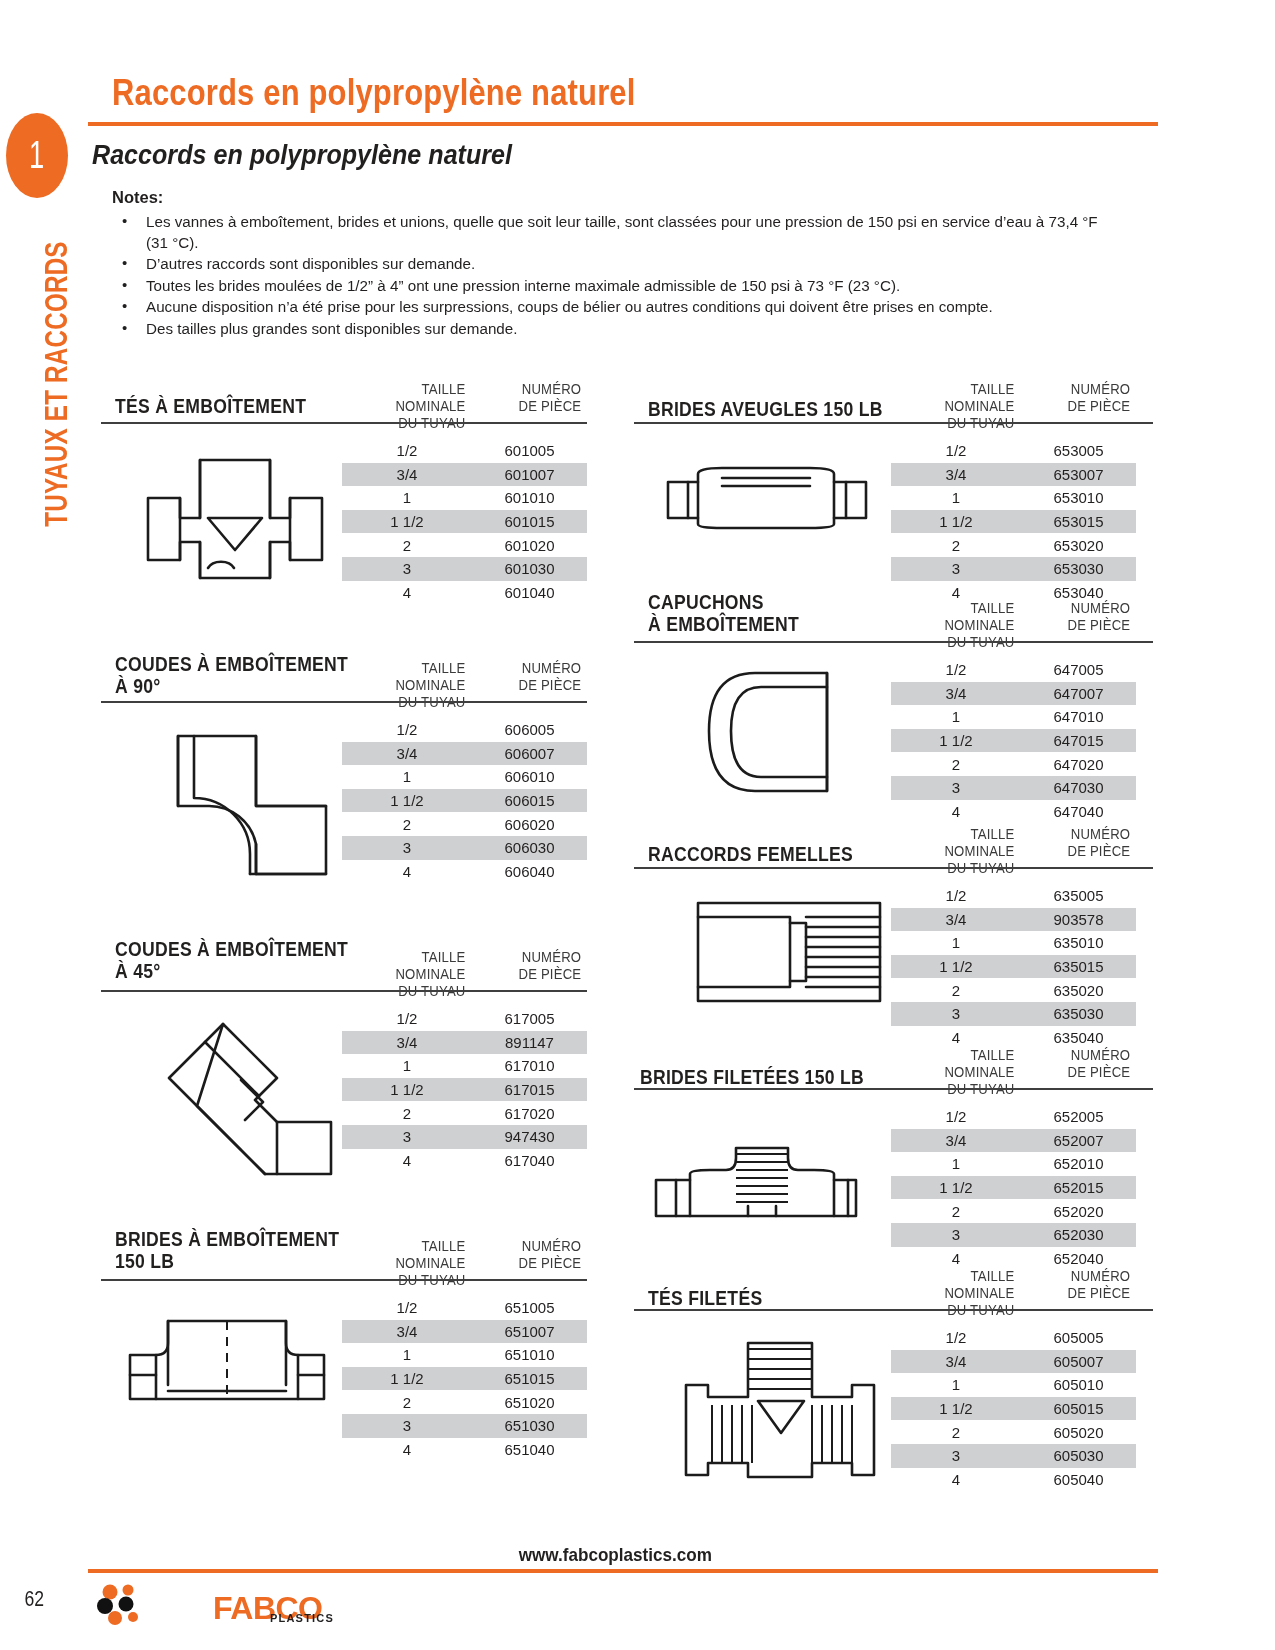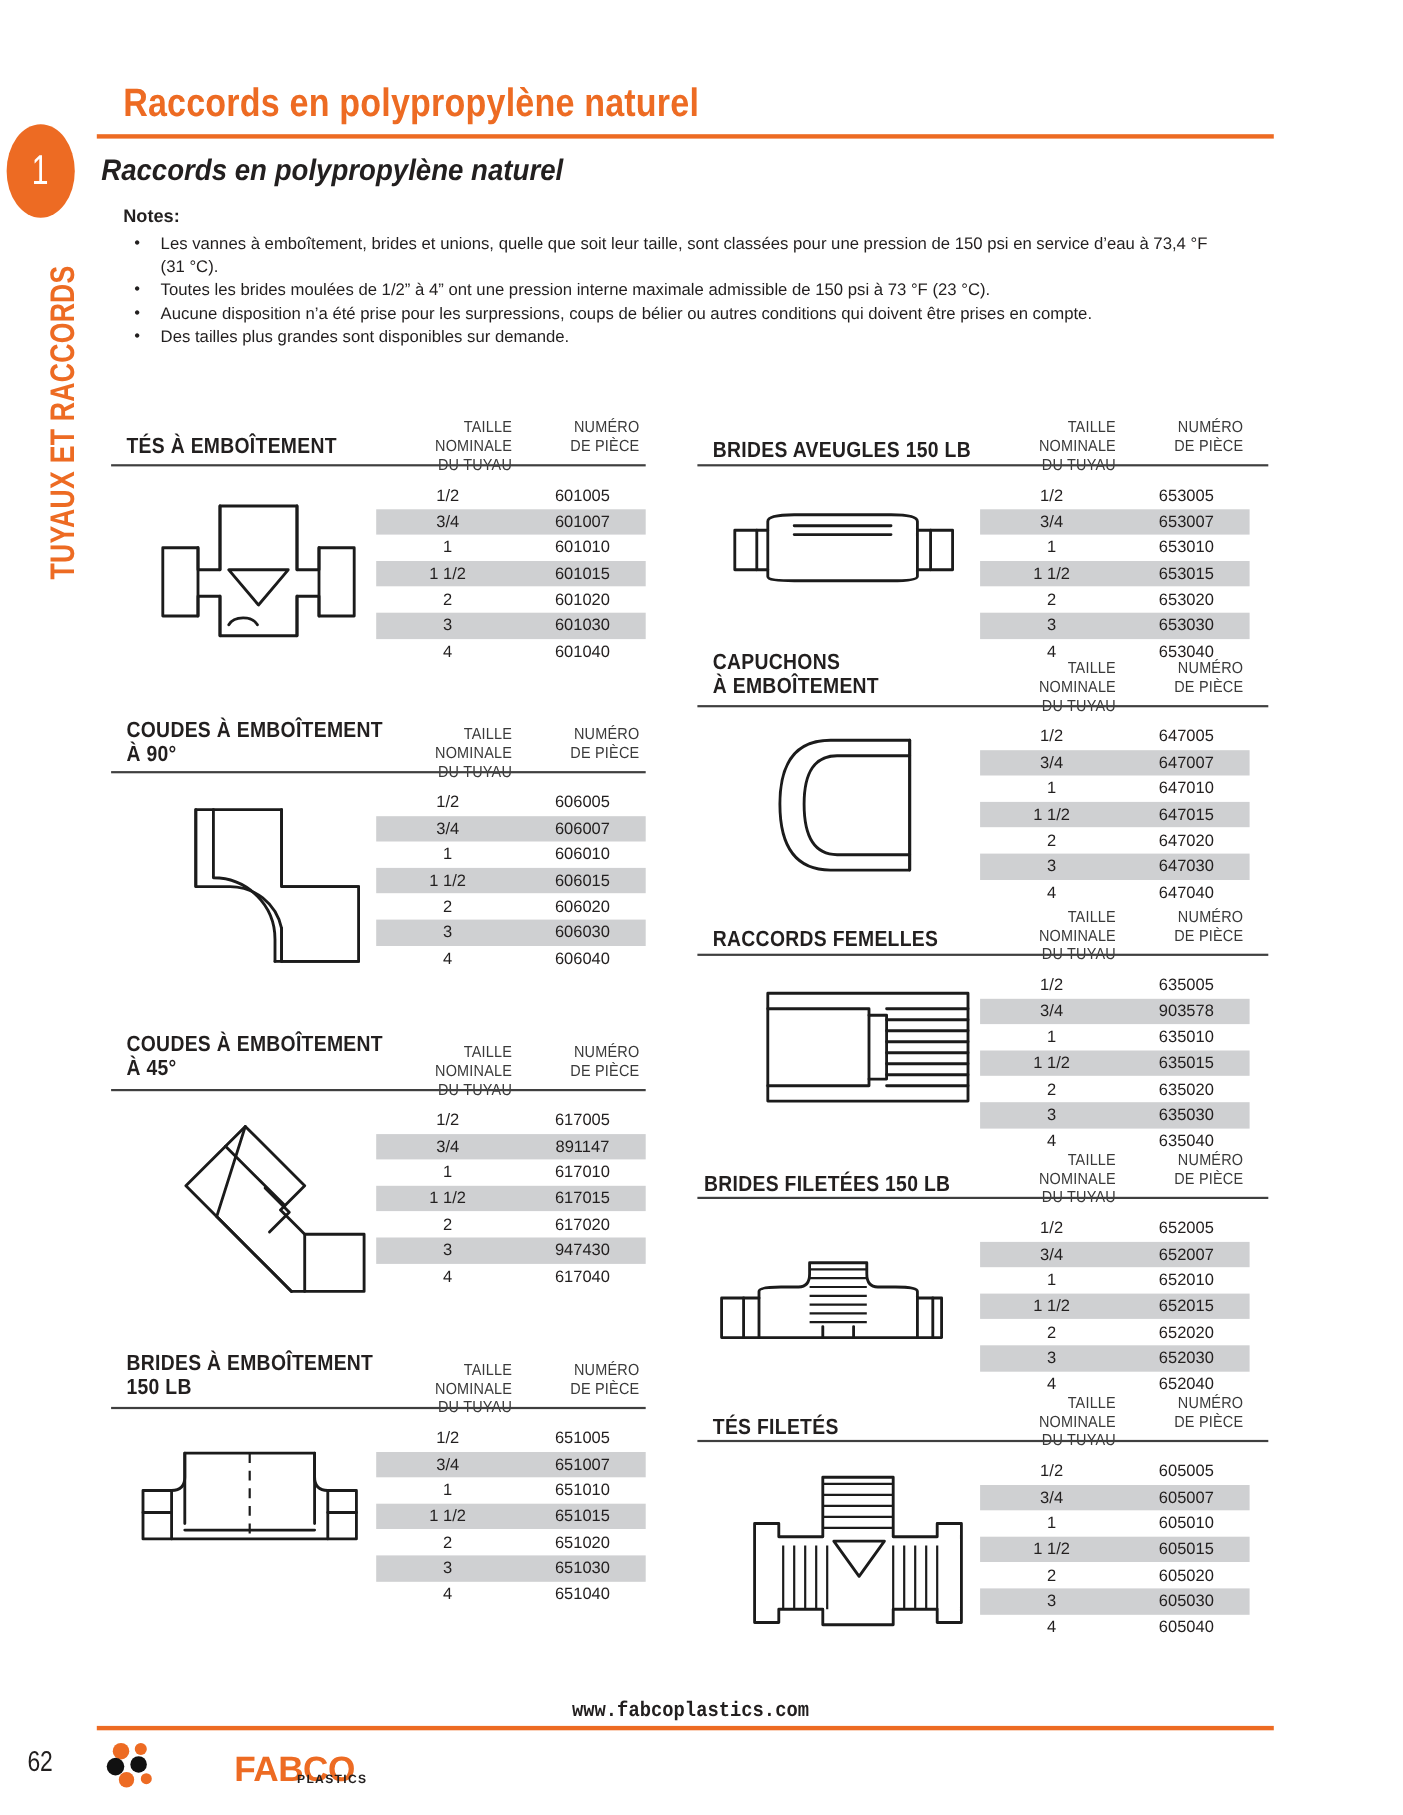--- a/index.html
+++ b/index.html
@@ -111,42 +111,42 @@
   .fig { position: absolute; }
   .fig svg { display: block; }
 
   
   .foot-rule {
     position: absolute; left: 88px; top: 1569px;
     width: 1070px; height: 4px; background: #ED6B23;
   }
   .page-num {
     position: absolute; left: 22px; top: 1586px;
-    font-size: 26px; color: #221f1f;
+    font-size: 22px; color: #221f1f;
     font-family: "Liberation Sans Narrow","Liberation Sans",sans-serif;
   }
   .page-num span { display:block; transform: scaleX(0.8); }
   .logo-wrap { position: absolute; left: 88px; top: 1582px; }
   .logo-text {
     position: absolute; left: 125px; top: -4px;
     font-size: 32px; font-weight: bold; color: #ED6B23;
     font-family: "Liberation Sans Narrow","Liberation Sans",sans-serif;
     letter-spacing: -0.5px;
     margin-top: 12px;
   }
   .logo-sub {
     position: absolute; left: 182px; top: 30px;
     font-size: 11px; font-weight: bold; color: #221f1f;
     letter-spacing: 1.2px;
     font-family: "Liberation Sans Narrow","Liberation Sans",sans-serif;
   }
   .foot-url {
     position: absolute; left: 508px; top: 1544px;
     font-size: 19px; font-weight: bold; color: #221f1f;
-    font-family: Liberation Mono, monospace;
+    font-family: Liberation Sans, sans-serif;
   }
   .foot-url span { display:block; transform: scaleX(0.9); }
 </style>
 </head>
 <body>
 
 <div class="page">
 
   <div class="tab-circle">
     <span>1</span>
@@ -159,20 +159,21 @@
     <span>Raccords en polypropylène naturel</span>
   </div>
   <div class="hdr-rule"></div>
   <div class="sub-title">
     <span>Raccords en polypropylène naturel</span>
   </div>
 
   <div class="notes-label">Notes:</div>
   <div class="notes-list" id="notes-list">
       <div class="note-item">Les vannes à emboîtement, brides et unions, quelle que soit leur taille, sont classées pour une pression de 150 psi en service d’eau à 73,4 °F (31 °C).</div>
+      <div class="note-item">D’autres raccords sont disponibles sur demande.</div>
       <div class="note-item">Toutes les brides moulées de 1/2” à 4” ont une pression interne maximale admissible de 150 psi à 73 °F (23 °C).</div>
       <div class="note-item">Aucune disposition n’a été prise pour les surpressions, coups de bélier ou autres conditions qui doivent être prises en compte.</div>
       <div class="note-item">Des tailles plus grandes sont disponibles sur demande.</div>
     </div>
 
   <div id="sections-host">
       <div class="sect-title" style="top: 395px; left: 115px;"><span style="white-space: pre-line;">TÉS À EMBOÎTEMENT</span></div>
       <div class="tbl" style="top: 381px; left: 342px;">
         <div class="thead">
           <div>

